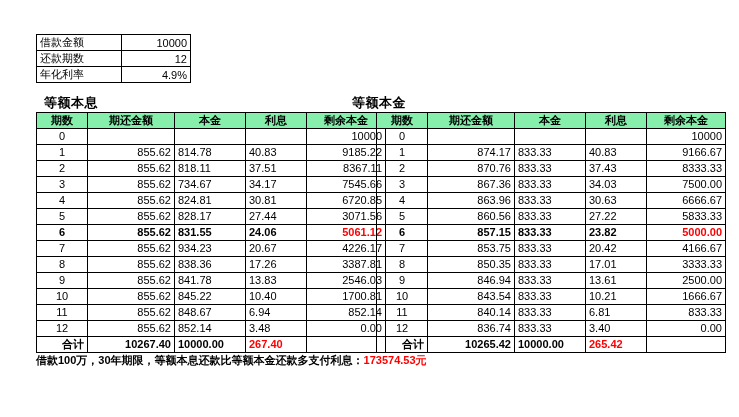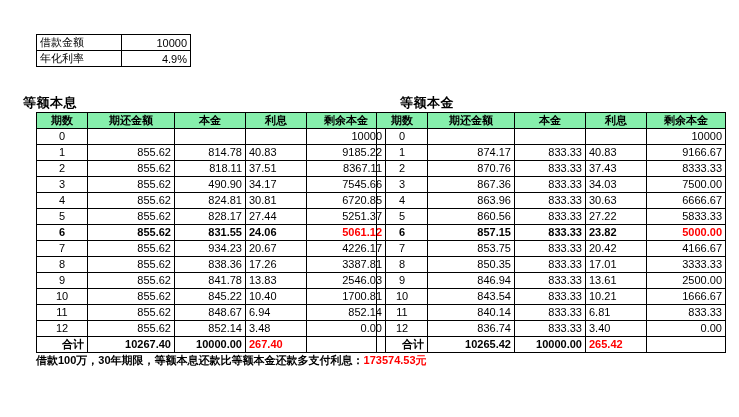--- a/index.html
+++ b/index.html
@@ -46,22 +46,22 @@
     text-align: right;
   }
 
   
   .sec-title {
     position: absolute;
     font-weight: bold;
     font-size: 13px;
     letter-spacing: 0.5px;
   }
-  #title-left  { left: 23px;  top: 94px; }
-  #title-right { left: 400px; top: 94px; }
+  #title-left  { left: 44px;  top: 94px; }
+  #title-right { left: 352px; top: 94px; }
 
   
   .amort {
     position: absolute;
     border-collapse: collapse;
     font-size: 11px;
   }
   #table-left  { left: 36px;  top: 112px; }
   #table-right { left: 376px; top: 112px; }
 
@@ -74,21 +74,21 @@
     font-family: "Liberation Sans", sans-serif;
   }
   .amort thead th {
     background: #86efac;
     font-weight: bold;
     text-align: center;
     font-size: 11px;
   }
   .amort td.c-period { width: 44px;  text-align: center; }
   .amort td.c-pmt    { width: 80px;  text-align: right; }
-  .amort td.c-prin   { width: 64px;  text-align: right; }
+  .amort td.c-prin   { width: 64px;  }
   .amort td.c-int    { width: 54px;  }
   .amort td.c-bal    { width: 72px;  text-align: right; }
 
   .amort tr.highlight td { font-weight: bold; }
   .amort td.red { color: #ff0000; }
   .amort tr.total td { font-weight: bold; }
   .amort tr.total td.c-period { text-align: right; }
 
   
   .footer-note {
@@ -104,20 +104,24 @@
 </head>
 <body>
 
 <div class="sheet">
 
   <table class="param-box">
     <tbody>
       <tr>
         <td class="lbl">借款金额</td>
         <td class="val">10000</td>
+      </tr>
+      <tr>
+        <td class="lbl">还款期数</td>
+        <td class="val">12</td>
       </tr>
       <tr>
         <td class="lbl">年化利率</td>
         <td class="val">4.9%</td>
       </tr>
     </tbody>
   </table>
 
   <div class="sec-title" id="title-left">等额本息</div>
 
@@ -151,37 +155,37 @@
         <tr>
           <td class="c-period">2</td>
           <td class="c-pmt">855.62</td>
           <td class="c-prin">818.11</td>
           <td class="c-int">37.51</td>
           <td class="c-bal">8367.11</td>
         </tr>
         <tr>
           <td class="c-period">3</td>
           <td class="c-pmt">855.62</td>
-          <td class="c-prin">490.90</td>
+          <td class="c-prin">734.67</td>
           <td class="c-int">34.17</td>
           <td class="c-bal">7545.66</td>
         </tr>
         <tr>
           <td class="c-period">4</td>
           <td class="c-pmt">855.62</td>
           <td class="c-prin">824.81</td>
           <td class="c-int">30.81</td>
           <td class="c-bal">6720.85</td>
         </tr>
         <tr>
           <td class="c-period">5</td>
           <td class="c-pmt">855.62</td>
           <td class="c-prin">828.17</td>
           <td class="c-int">27.44</td>
-          <td class="c-bal">5251.37</td>
+          <td class="c-bal">3071.56</td>
         </tr>
         <tr class="highlight">
           <td class="c-period">6</td>
           <td class="c-pmt">855.62</td>
           <td class="c-prin">831.55</td>
           <td class="c-int">24.06</td>
           <td class="c-bal red">5061.12</td>
         </tr>
         <tr>
           <td class="c-period">7</td>

